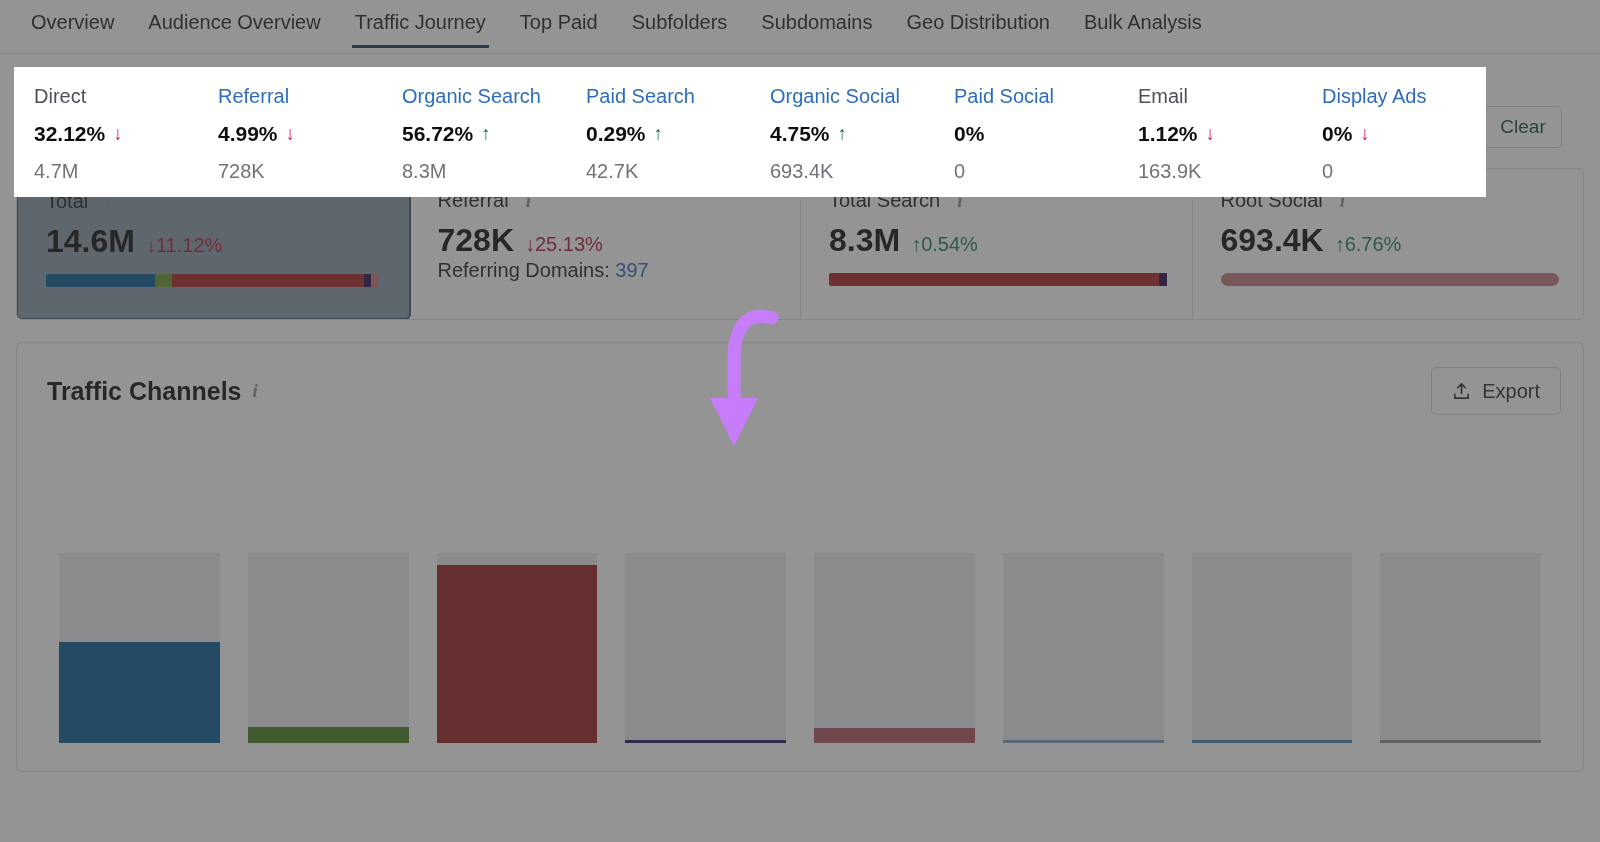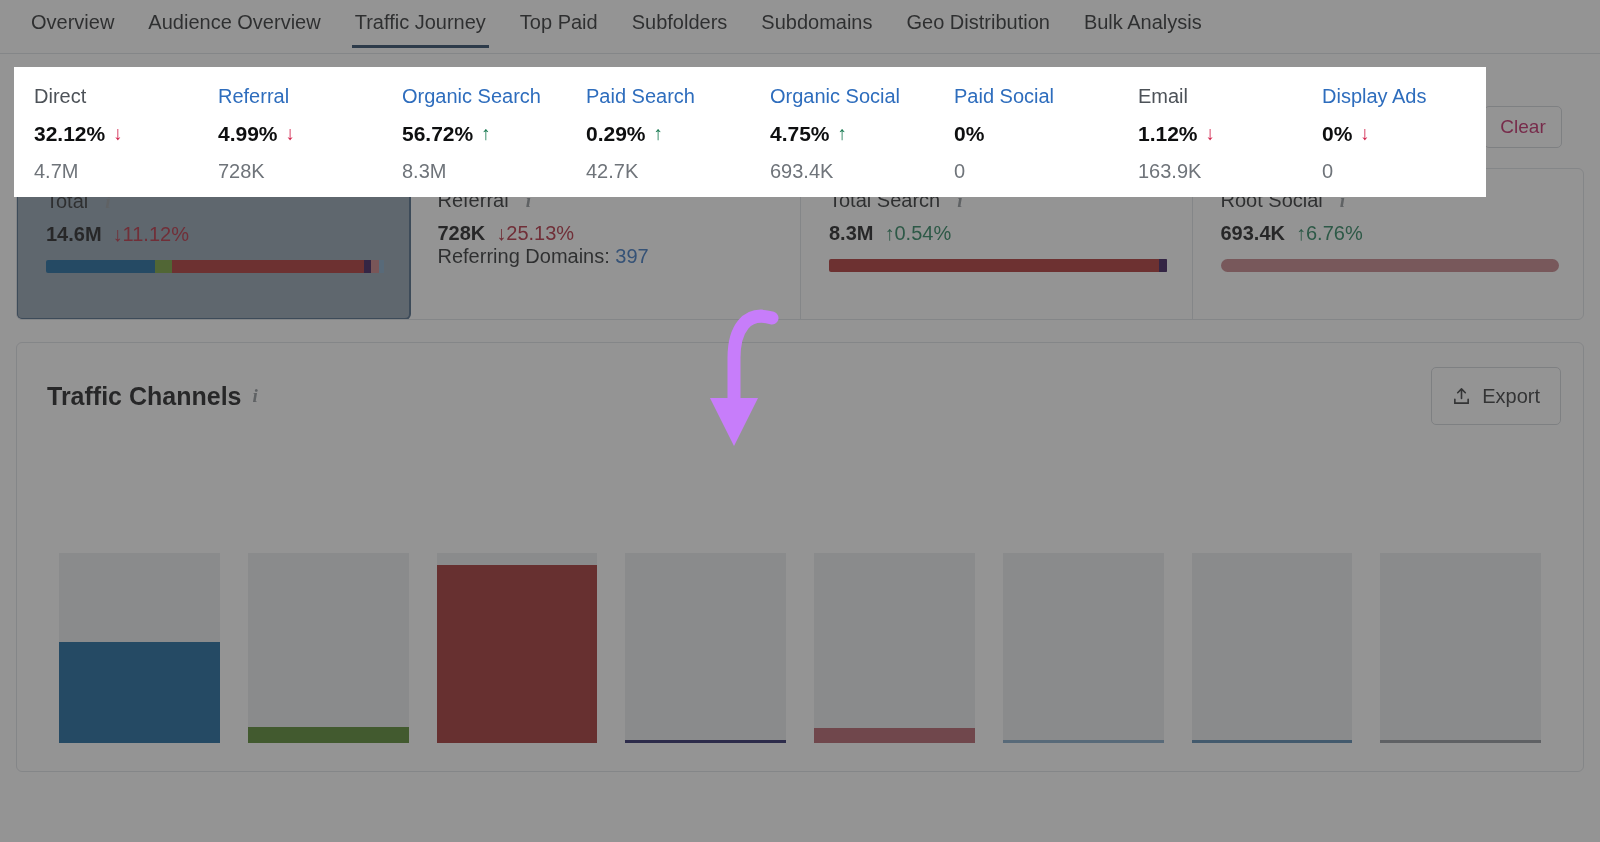--- a/index.html
+++ b/index.html
@@ -99,21 +99,21 @@
   .btn-compare {
     height: 42px; padding: 0 17px;
     background: #006239; color: #ffffff;
     border: none; border-radius: 5px;
     font-size: 19px; font-weight: bold;
     font-family: "Liberation Sans", sans-serif;
     cursor: pointer;
   }
   .btn-clear {
     height: 42px; padding: 0 15px;
-    background: transparent; color: #be185d;
+    background: transparent; color: #14532d;
     border: 1px solid #cfd3d8; border-radius: 5px;
     font-size: 19px;
     font-family: "Liberation Sans", sans-serif;
     cursor: pointer;
   }
 
   
   .cards {
     margin: 20px 16px 0 16px;
     border: 1px solid #dcdfe4;
@@ -144,21 +144,21 @@
     font-family: "Liberation Serif", serif;
     font-style: italic;
     font-size: 19px;
     color: #8b9096;
     font-weight: bold;
   }
   .card-value-row {
     display: flex; align-items: baseline; gap: 11px;
     margin-top: 10px;
   }
-  .card-value { font-size: 20px; font-weight: bold; color: #0e0f10; }
+  .card-value { font-size: 32px; font-weight: bold; color: #0e0f10; }
   .delta { font-size: 20px; }
   .delta.down { color: #b01f33; }
   .delta.up   { color: #1c7c54; }
   .card-sub { font-size: 20px; color: #1e2022; }
   .card-sub a { color: #2e6dbd; text-decoration: none; }
 
   .stackbar {
     display: flex;
     height: 13px;
     margin-top: 14px;
@@ -180,21 +180,21 @@
   .panel-head {
     display: flex; align-items: center;
     padding: 24px 22px 0 30px;
   }
   .panel-title {
     font-size: 25px; font-weight: bold; color: #0e0f10;
     display: flex; align-items: center; gap: 11px;
   }
   .btn-export {
     margin-left: auto;
-    height: 58px; padding: 0 20px;
+    height: 48px; padding: 0 20px;
     background: transparent;
     border: 1px solid #cfd3d8; border-radius: 5px;
     font-size: 20px; color: #2a2c2e;
     font-family: "Liberation Sans", sans-serif;
     display: flex; align-items: center; gap: 11px;
     cursor: pointer;
   }
 
   
   .channels-strip {

